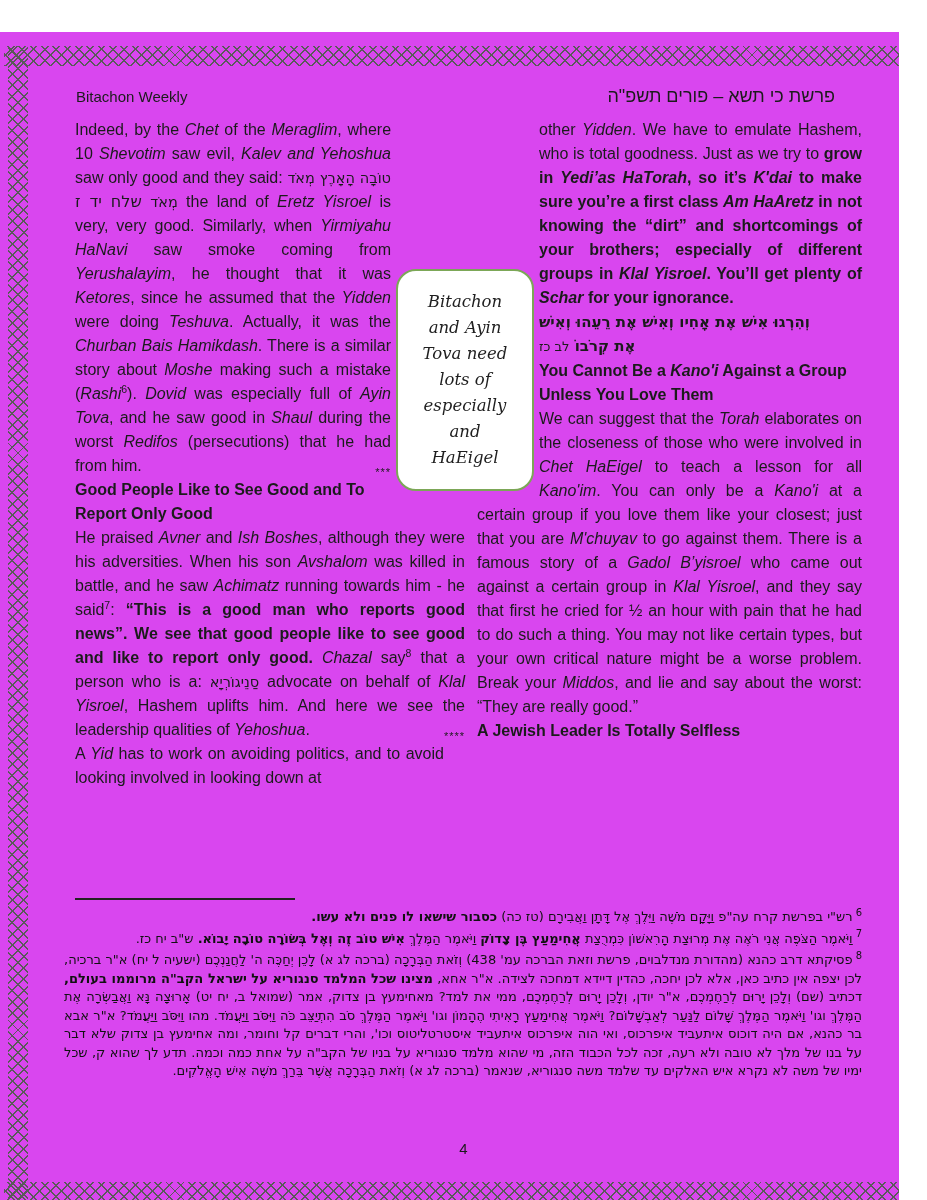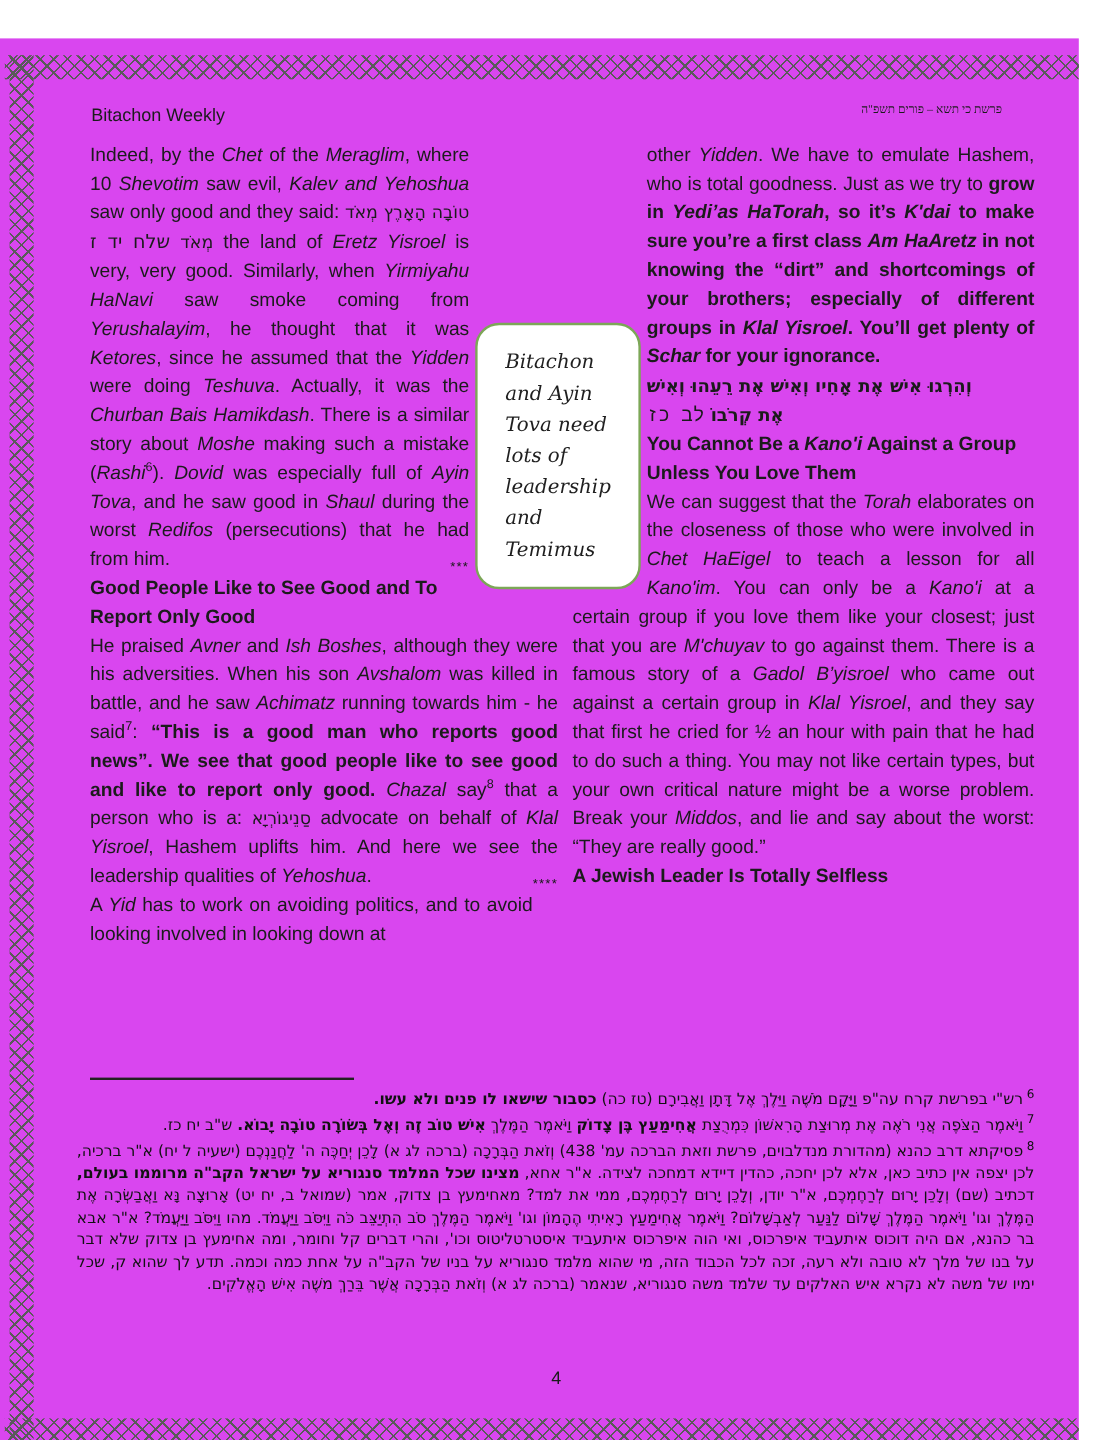--- a/index.html
+++ b/index.html
@@ -10,47 +10,47 @@
   .lattice{position:absolute;
     background:
       repeating-linear-gradient(45deg,#5a5a5a 0 1.4px,transparent 1.4px 8px),
       repeating-linear-gradient(-45deg,#5a5a5a 0 1.4px,transparent 1.4px 8px);}
   .b-top{left:4px;top:14px;width:919px;height:20px;}
   .b-bottom{left:4px;top:1150px;width:919px;height:20px;}
   .b-left{left:8px;top:14px;width:20px;height:1156px;}
   .b-right{left:899px;top:14px;width:20px;height:1156px;}
 
   .hdr-left{position:absolute;left:76px;top:56px;font-size:15px;}
-  .hdr-right{position:absolute;right:64px;top:54px;font-size:10px;direction:rtl;
-             font-family:Liberation Serif, serif;}
+  .hdr-right{position:absolute;right:64px;top:54px;font-size:18px;direction:rtl;
+             font-family:Liberation Sans, sans-serif;}
 
   .col{position:absolute;top:86px;text-align:justify;font-size:16px;line-height:24px;}
   .col-left{left:75px;width:390px;}
   .col-right{left:477px;width:385px;}
   .col p{margin:0;}
   .spacer-r{float:right;width:74px;height:224px;margin-top:150px;}
   .spacer-l{float:left;width:62px;height:224px;margin-top:150px;}
 
   .h-center{text-align:left;font-weight:bold;}
   .verse{ text-align:left;font-weight:bold;direction:rtl;
           font-family:"DejaVu Sans",sans-serif;font-size:15px;line-height:24px;}
 
   .sg-n{} .sg-i{font-style:italic;} .sg-b{font-weight:bold;}
   .sg-bi{font-weight:bold;font-style:italic;}
   .sg-heb{font-family:"DejaVu Sans",sans-serif;font-size:14.5px;}
   .sg-hebsm{font-family:"DejaVu Sans",sans-serif;font-size:16px;}
   .sg-hb{font-weight:bold;}
-  .sg-ref{font-size:16px;font-weight:normal;font-family:Liberation Mono, monospace;}
+  .sg-ref{font-size:13px;font-weight:normal;}
   .sg-sup{vertical-align:super;font-size:10.5px;line-height:0;}
   .sg-star{float:right;font-size:11px;letter-spacing:1px;margin-top:6px;}
 
   .pullquote{position:absolute;left:396px;top:237px;width:134px;height:218px;
      border:2px solid #7ca757;border-radius:20px;background:#fff;
      display:flex;align-items:center;justify-content:center;}
-  .pq-inner{font-family:"DejaVu Serif",serif;font-style:italic;
+  .pq-inner{text-align:center;font-family:"DejaVu Serif",serif;font-style:italic;
      font-size:16.5px;line-height:26px;color:#1f1f1f;}
 
   .fn-sep{position:absolute;left:75px;top:866px;width:220px;border-top:2px solid #222;}
   .footnotes{position:absolute;left:64px;top:876px;width:798px;direction:rtl;
      text-align:justify;font-family:"DejaVu Sans",sans-serif;
      font-size:13px;line-height:18.5px;color:#111;}
   .footnote{margin-bottom:3px;}
   .fn-marker{vertical-align:super;font-size:10px;line-height:0;margin-left:3px;}
 
   .page-num{position:absolute;left:0;top:1108px;width:927px;text-align:center;font-size:15px;}
@@ -85,23 +85,23 @@
     <p><span class="sg-n">We can suggest that the </span><span class="sg-i">Torah</span><span class="sg-n"> elaborates on the closeness of those who were involved in </span><span class="sg-i">Chet HaEigel</span><span class="sg-n"> to teach a lesson for all </span><span class="sg-i">Kano'im</span><span class="sg-n">. You can only be a </span><span class="sg-i">Kano'i</span><span class="sg-n"> at a certain group if you love them like your closest; just that you are </span><span class="sg-i">M'chuyav</span><span class="sg-n"> to go against them. There is a famous story of a </span><span class="sg-i">Gadol B’yisroel</span><span class="sg-n"> who came out against a certain group in </span><span class="sg-i">Klal Yisroel</span><span class="sg-n">, and they say that first he cried for ½ an hour with pain that he had to do such a thing. You may not like certain types, but your own critical nature might be a worse problem. Break your </span><span class="sg-i">Middos</span><span class="sg-n">, and lie and say about the worst: “They are really good.”</span></p>
     <div class="h-center">A Jewish Leader Is Totally Selfless</div>
   </div>
 
   <div class="pullquote">
     <div class="pq-inner">
       <div>Bitachon</div>
       <div>and Ayin</div>
       <div>Tova need</div>
       <div>lots of</div>
-      <div>leadership</div>
+      <div>especially</div>
       <div>and</div>
-      <div>Temimus</div>
+      <div>HaEigel</div>
     </div>
   </div>
 
   <div class="fn-sep"></div>
 
   <div class="footnotes">
     <div class="footnote">
       <span class="fn-marker">6</span><span><span class="sg-n">רש"י בפרשת קרח עה"פ וַיָּקָם מֹשֶׁה וַיֵּלֶךְ אֶל דָּתָן וַאֲבִירָם (טז כה) </span><span class="sg-hb">כסבור שישאו לו פנים ולא עשו.</span></span>
     </div>
     <div class="footnote">

